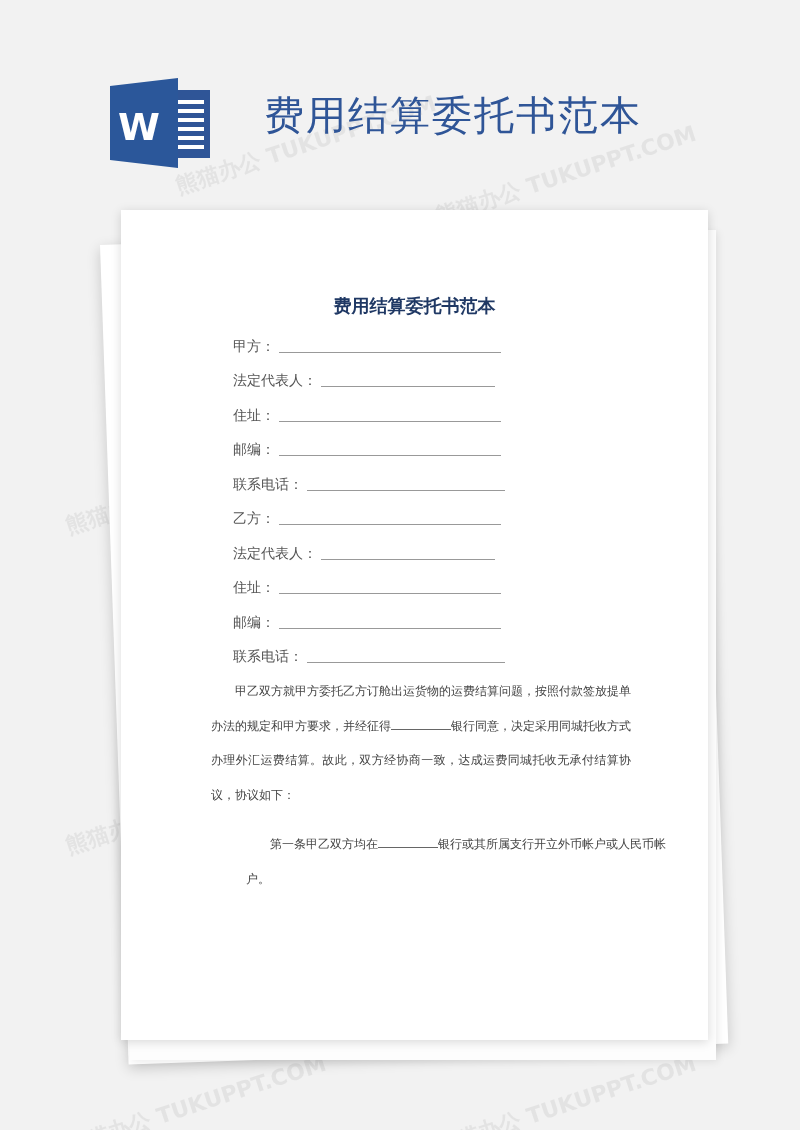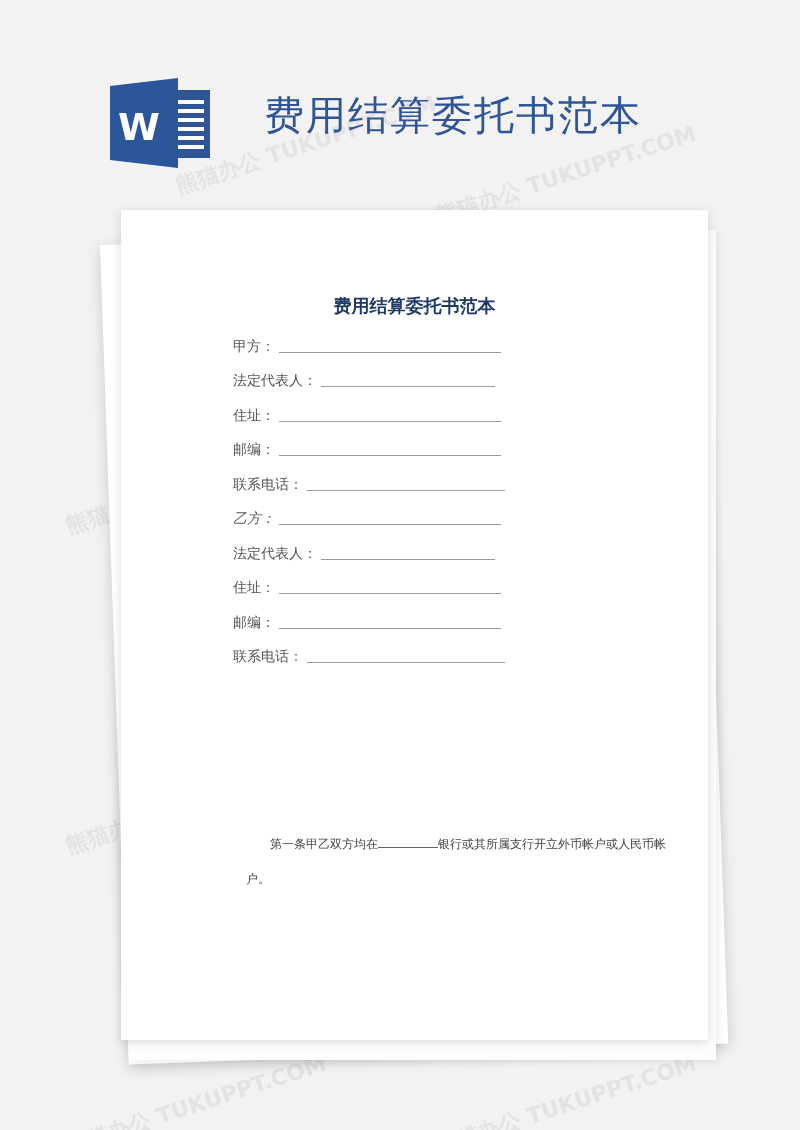--- a/index.html
+++ b/index.html
@@ -100,39 +100,42 @@
     <span class="line" style="width:222px;"></span>
   </div>
   <div class="field" style="top:231px;">
     <span>邮编：</span>
     <span class="line" style="width:222px;"></span>
   </div>
   <div class="field" style="top:266px;">
     <span>联系电话：</span>
     <span class="line" style="width:198px;"></span>
   </div>
-  <div class="field" style="top:300px;font-style:italic;">
+  <div class="field" style="top:300px;">
     <span>乙方：</span>
     <span class="line" style="width:222px;"></span>
   </div>
   <div class="field" style="top:335px;">
     <span>法定代表人：</span>
     <span class="line" style="width:174px;"></span>
   </div>
   <div class="field" style="top:369px;">
     <span>住址：</span>
     <span class="line" style="width:222px;"></span>
   </div>
   <div class="field" style="top:404px;">
     <span>邮编：</span>
     <span class="line" style="width:222px;"></span>
   </div>
   <div class="field" style="top:438px;">
     <span>联系电话：</span>
     <span class="line" style="width:198px;"></span>
   </div>
 
+  <div class="para" style="top:464px;">
+    <span class="indent"></span><span>甲乙双方就甲方委托乙方订舱出运货物的运费结算问题，按照付款签放提单办法的规定和甲方要求，并经征得</span><span class="blank"></span><span>银行同意，决定采用同城托收方式办理外汇运费结算。故此，双方经协商一致，达成运费同城托收无承付结算协议，协议如下：</span>
+  </div>
 
   <div class="para" style="top:617px;margin-left:35px;">
     <span class="indent"></span><span>第一条甲乙双方均在</span><span class="blank"></span><span>银行或其所属支行开立外币帐户或人民币帐户。</span>
   </div>
 
 </div>
 
 </body></html>

